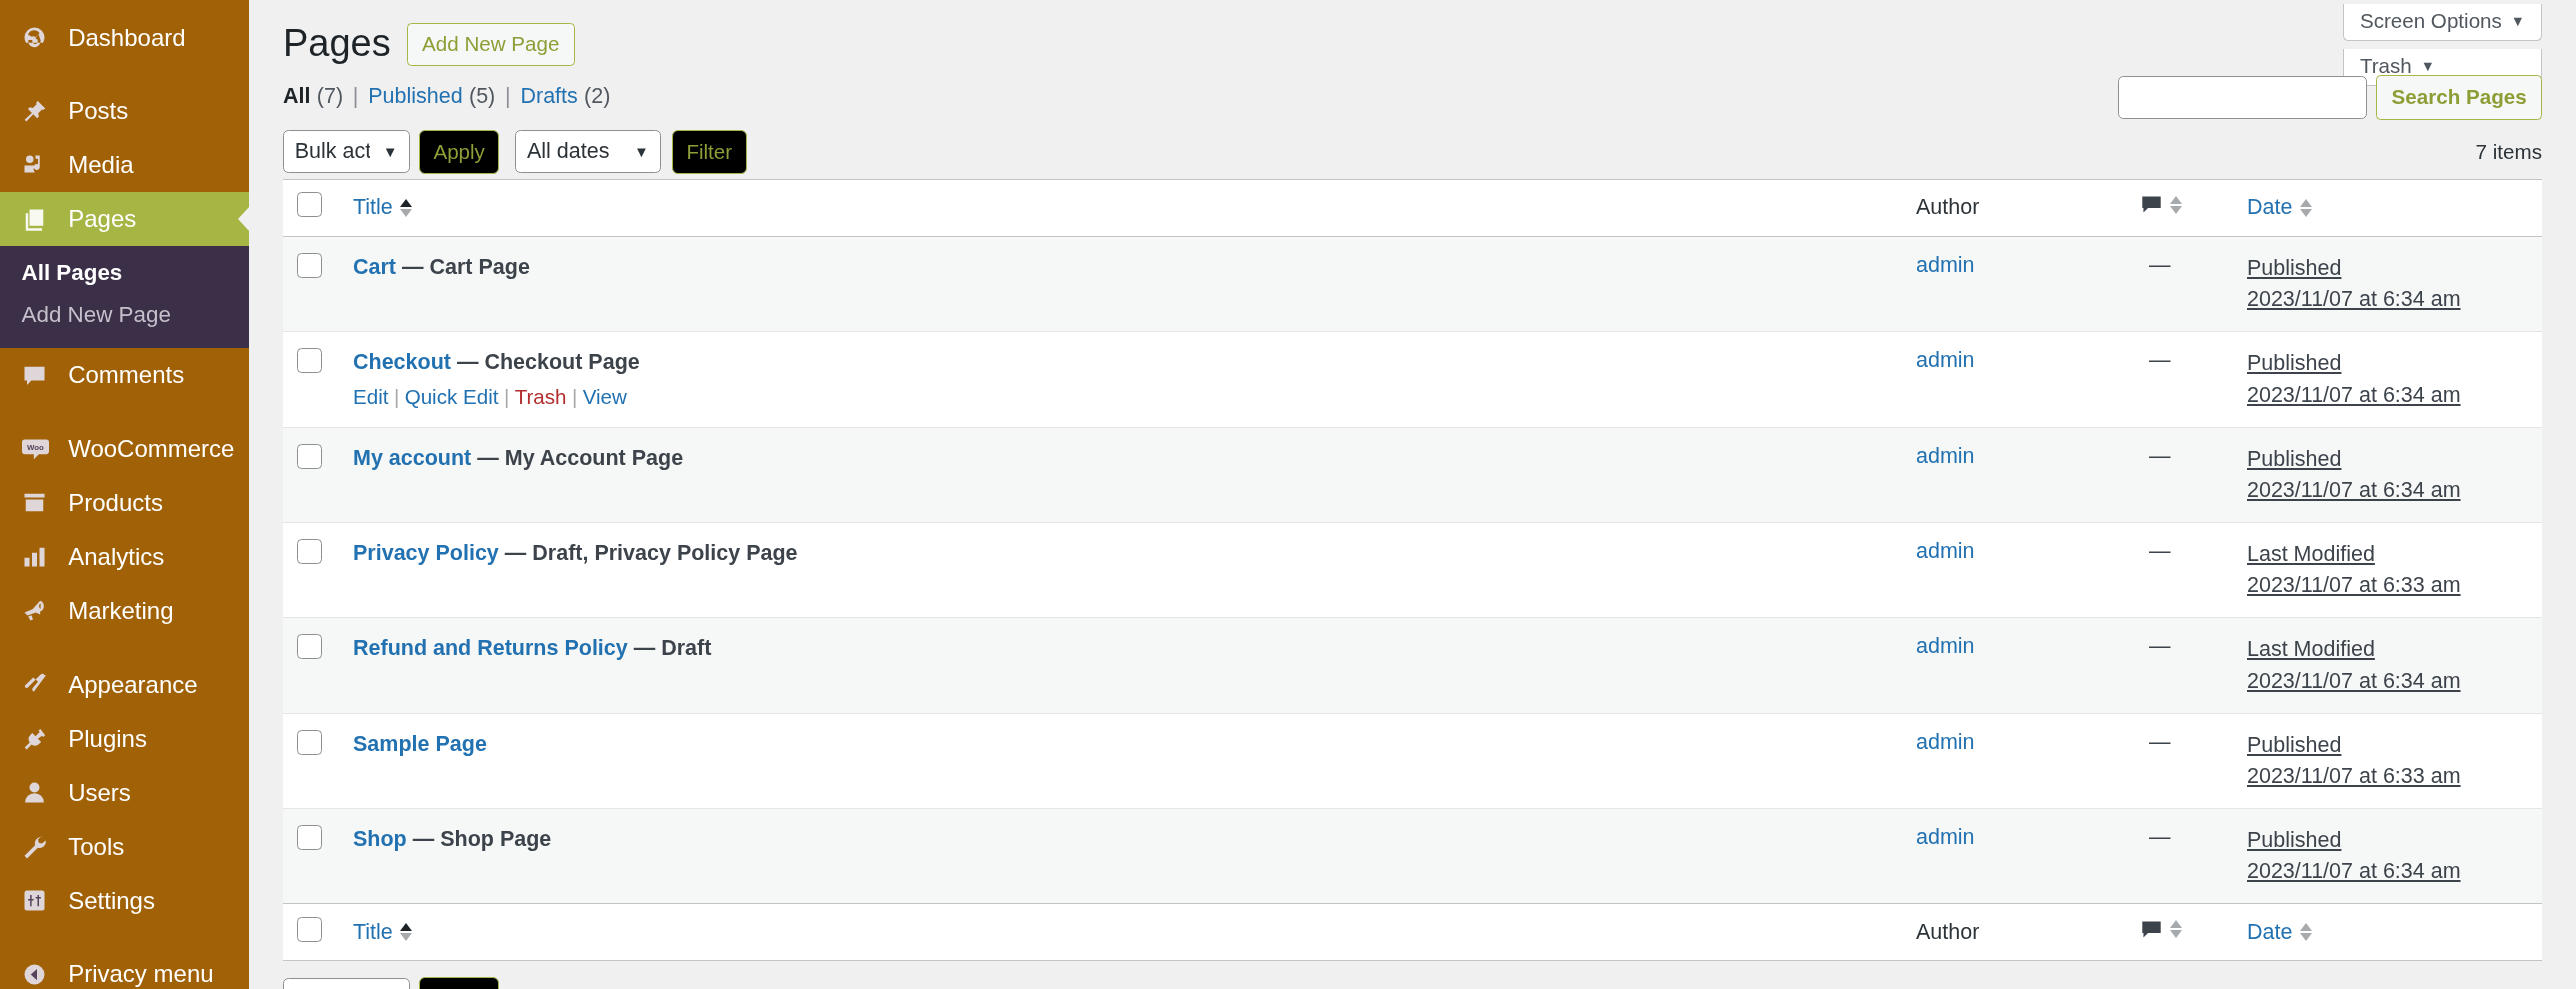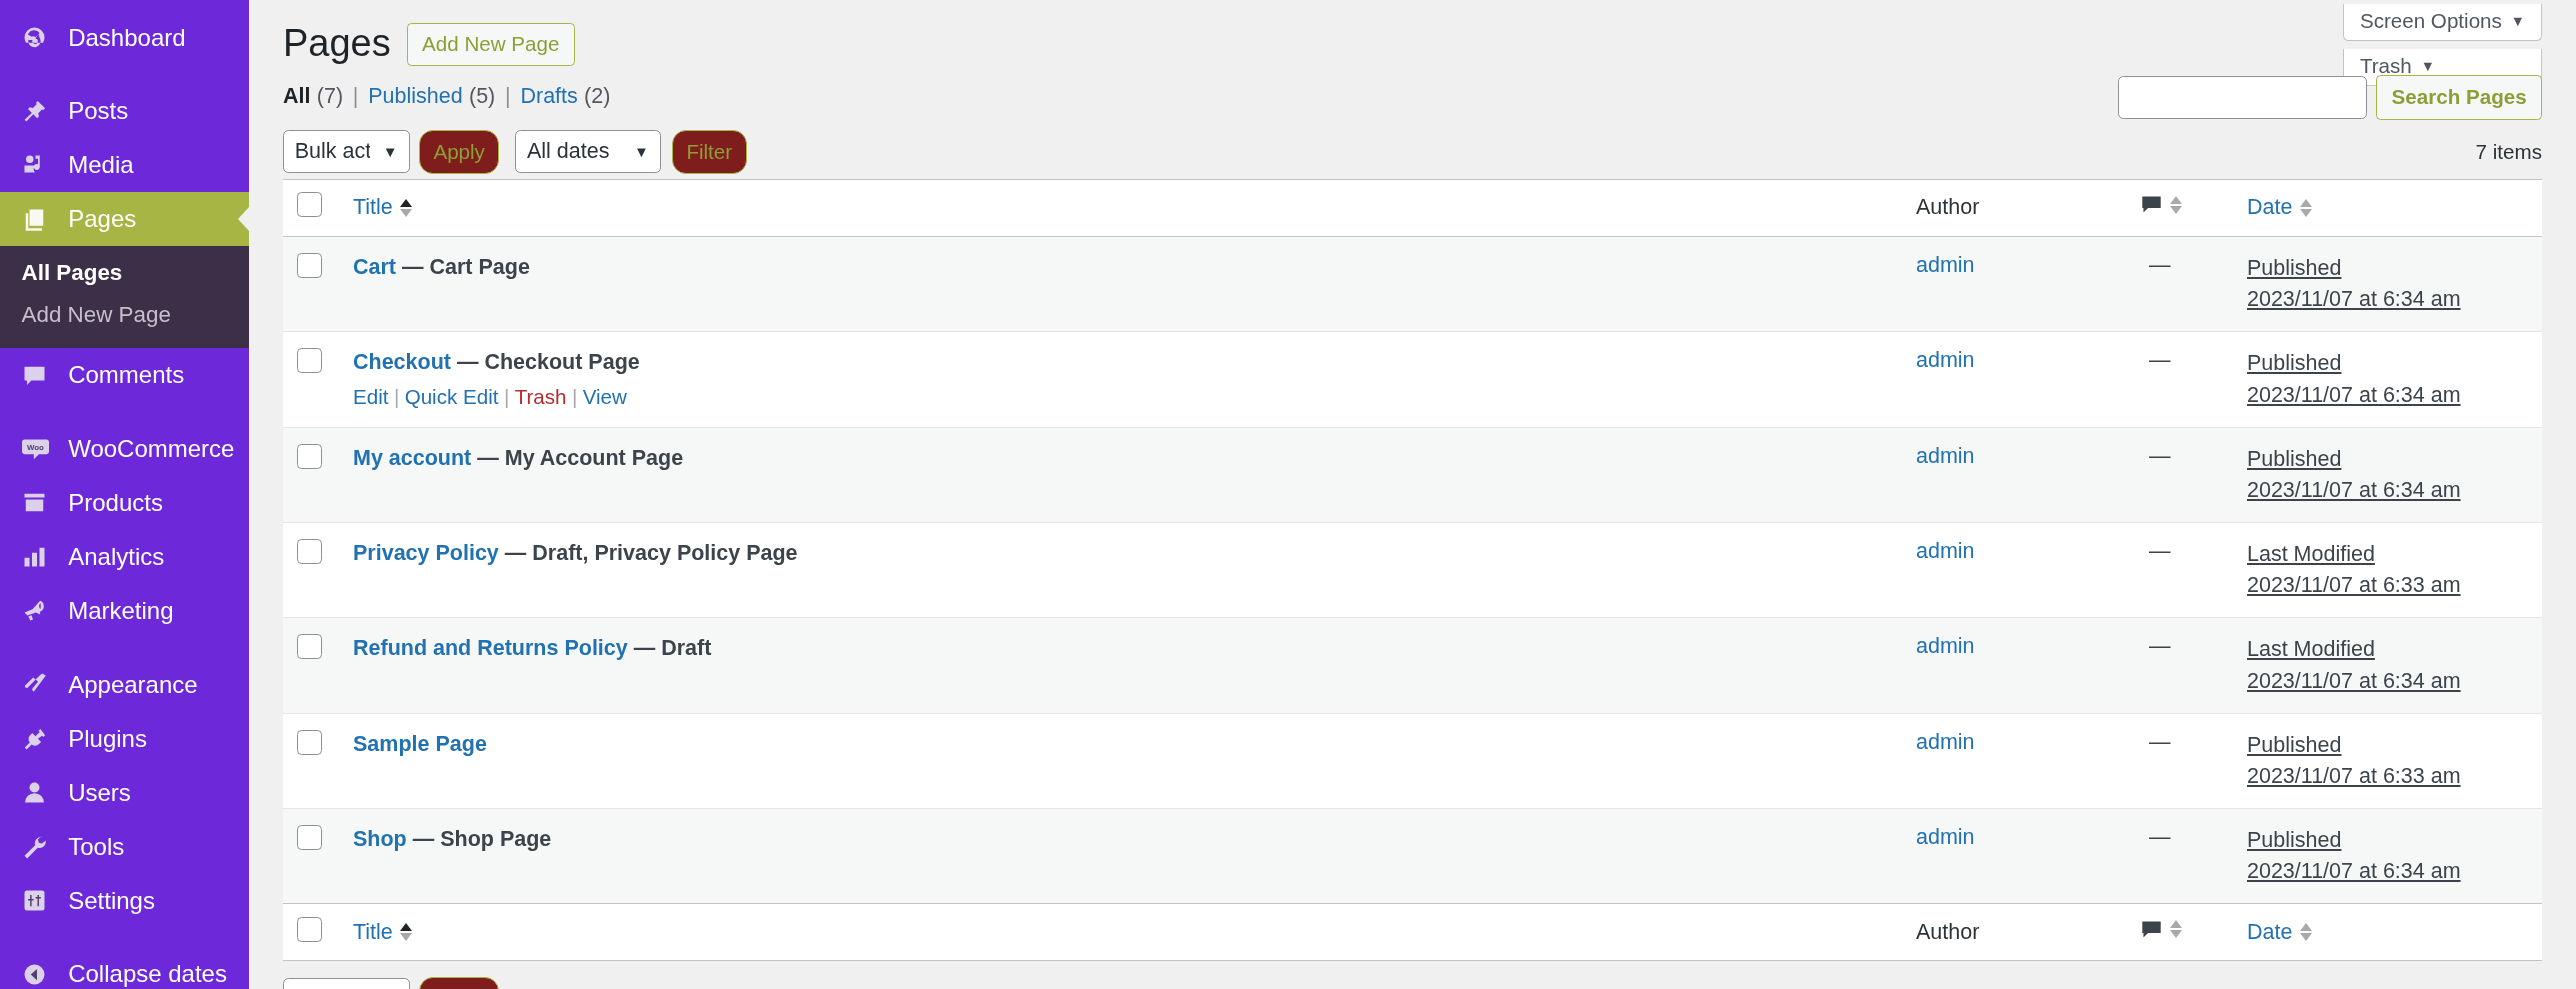--- a/index.html
+++ b/index.html
@@ -9,21 +9,21 @@
     overflow: hidden;
     background: #f0f0f1;
     font-family: "Liberation Sans", sans-serif;
   }
   body { display: flex; }
 
   
   #adminmenu {
     width: 249px;
     min-width: 249px;
-    background: #6d28d9;
+    background: #a16207;
     height: 989px;
     position: relative;
     padding-top: 10.7px;
     user-select: none;
   }
   .menu-item {
     position: relative;
     display: flex;
     align-items: center;
     height: 54px;
@@ -211,25 +211,25 @@
     right: 12.5px; top: 50%;
     transform: translateY(-55%);
     pointer-events: none;
     color: #2c3338;
     font-size: 15px;
   }
   #bulk-action-selector-top, #bulk-action-selector-bottom { width: 127px; }
   #filter-by-date { width: 146px; }
   .action-btn {
     border: 0.9px solid #a7b545;
-    background: #7f1d1d;
+    background: #000000;
     color: #8d9e36;
     font-size: 20.6px;
     padding: 9px 13.4px;
-    border-radius: 14px;
+    border-radius: 6px;
     cursor: pointer;
     line-height: 1.2;
   }
   .alignleft-actions { display: flex; align-items: center; gap: 10.7px; margin-left: 16px; }
   .displaying-num {
     position: absolute;
     right: 0;
     font-size: 20.6px;
     color: #2c3338;
   }
@@ -452,21 +452,21 @@
       </span>
       <span>Settings</span>
     </div>
     <div class="menu-item collapse-item">
       <span class="mi-icon">
         <svg width="25" height="25" viewBox="0 0 20 20">
           <circle cx="10" cy="10" r="8" fill="#e5e0ec"></circle>
           <path fill="#4f4163" d="M12 5.5L7 10l5 4.5V5.5z"></path>
         </svg>
       </span>
-      <span>Collapse dates</span>
+      <span>Privacy menu</span>
     </div>
   </div>
 
 <div id="wpcontent">
 
   <div class="screen-meta-links">
     <div class="screen-meta-btn">
       <span>Screen Options</span>
       <span class="caret">▼</span>
     </div>

